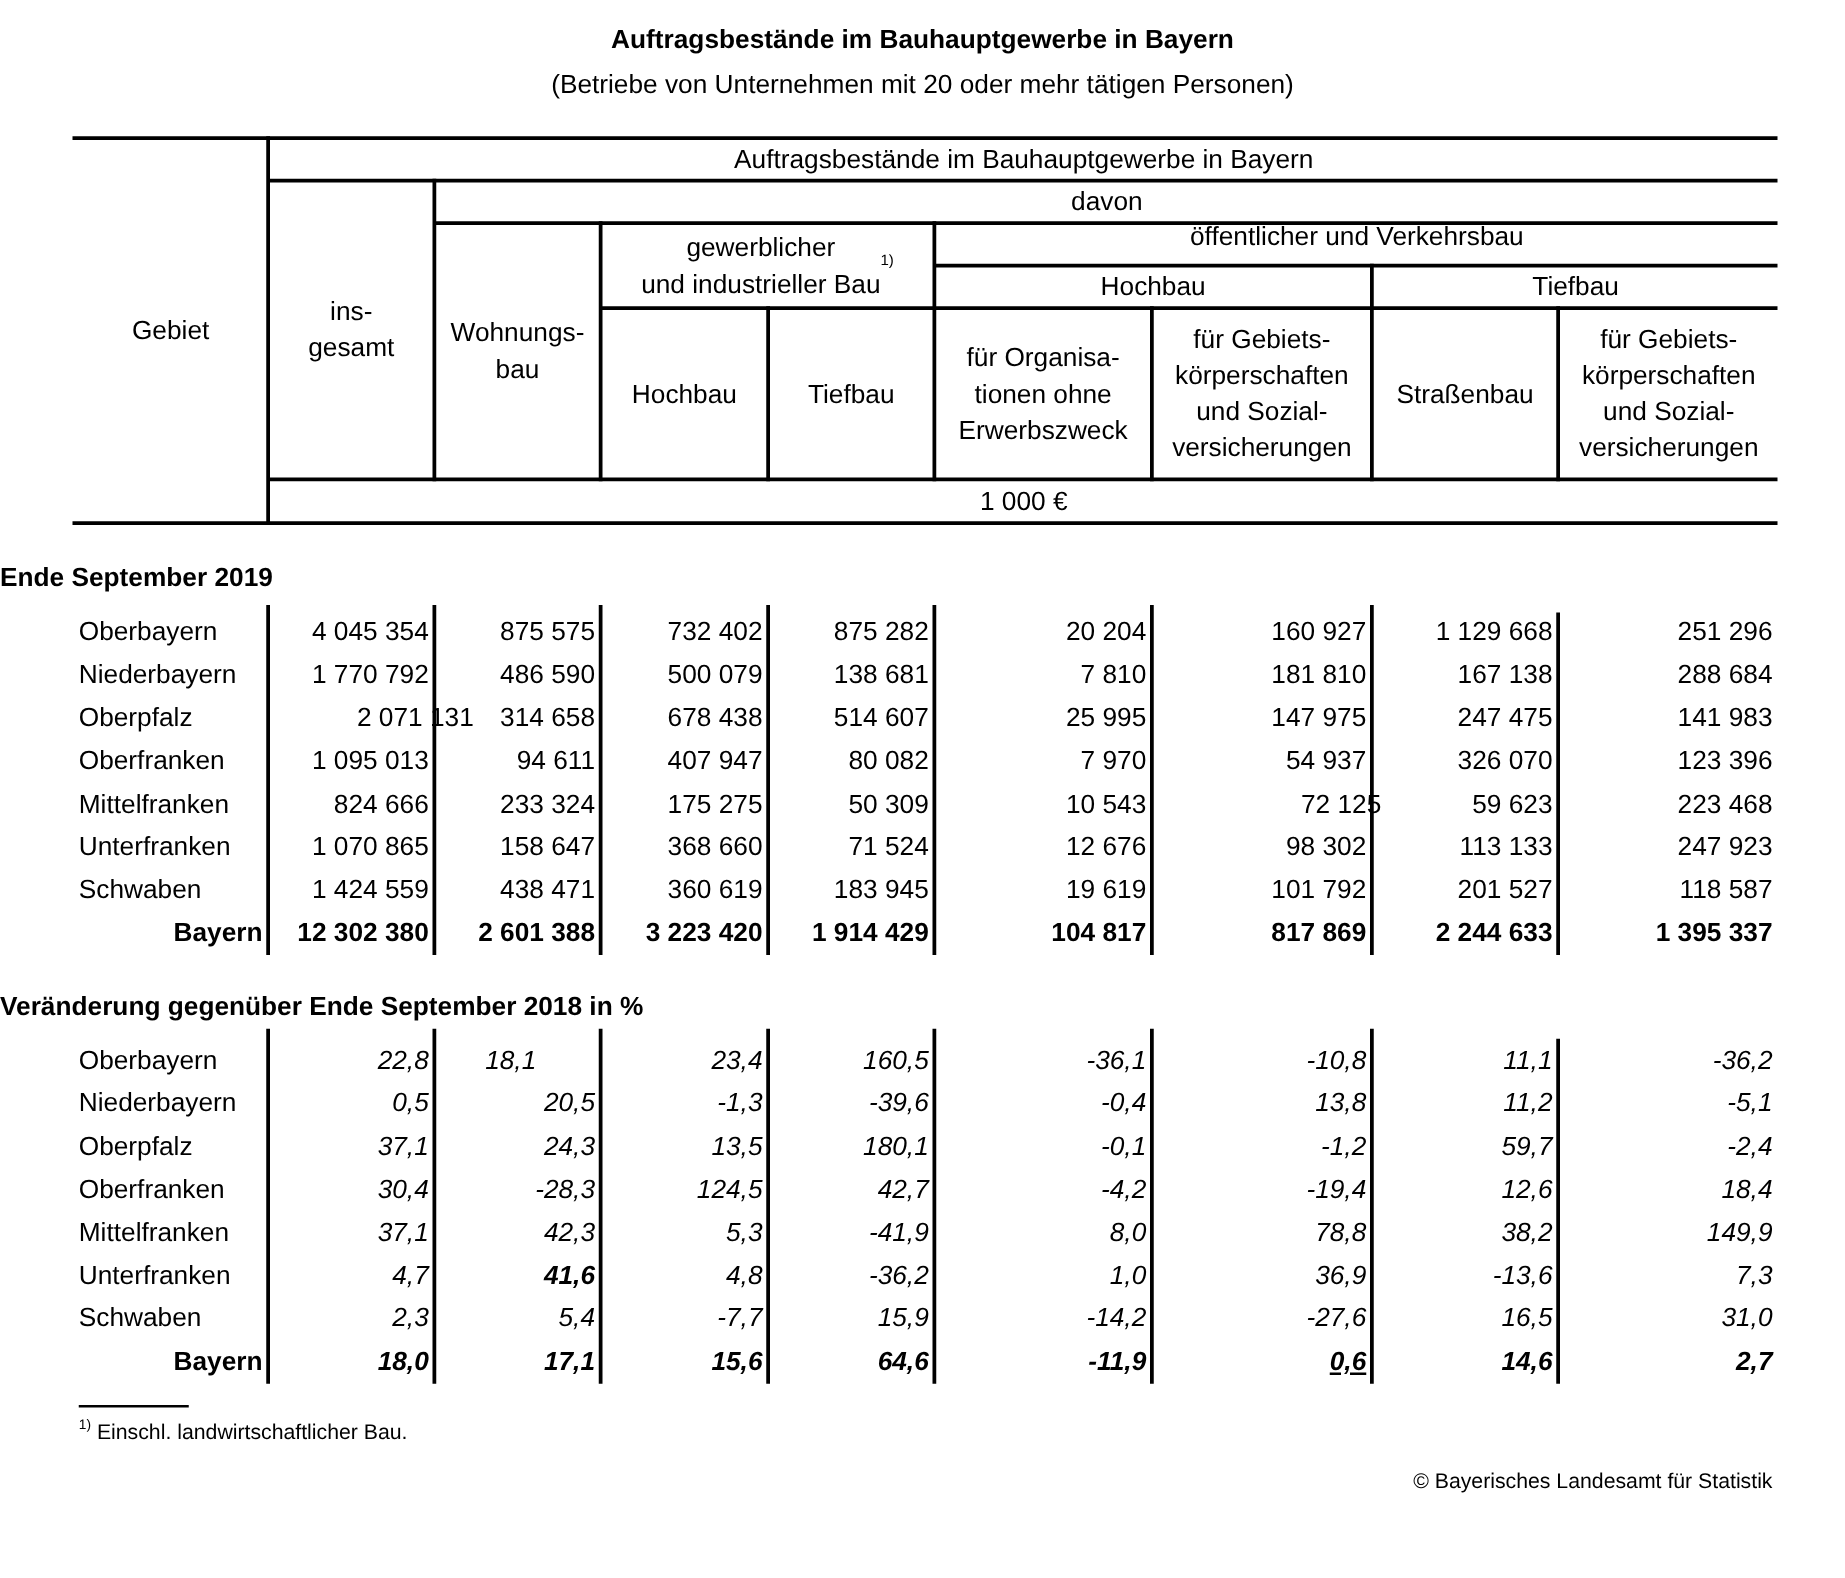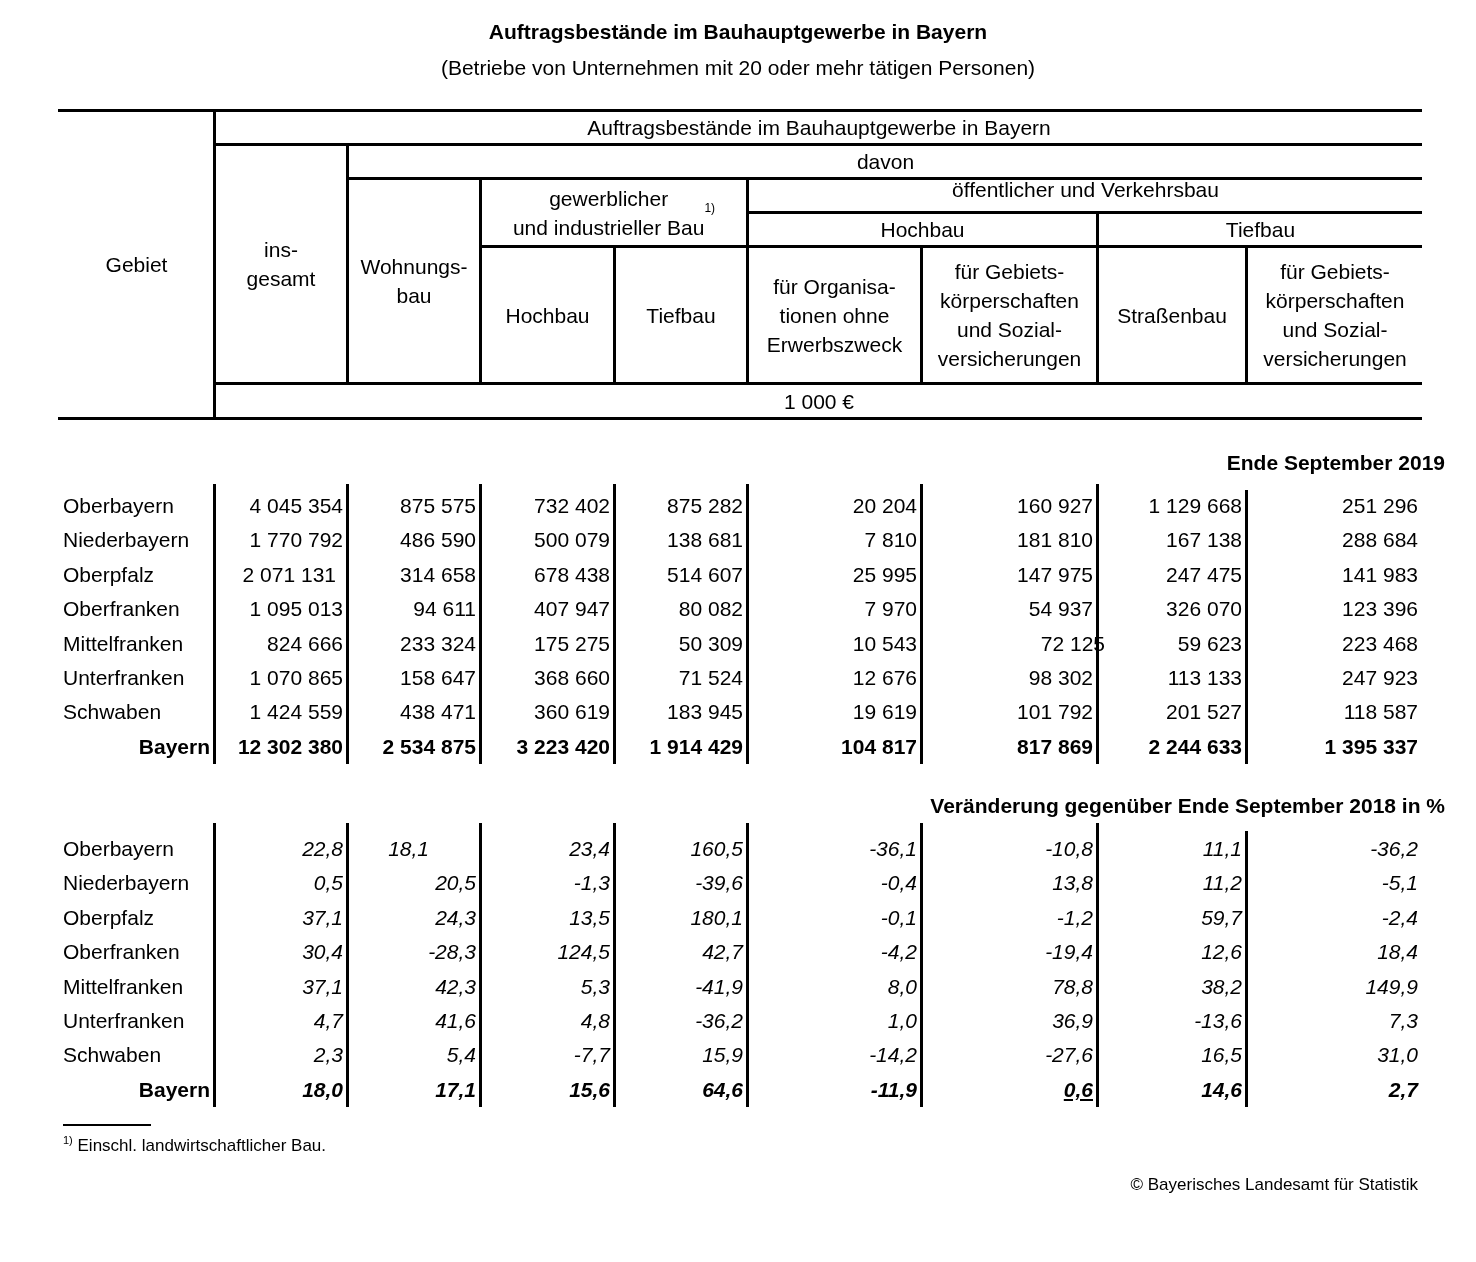--- a/index.html
+++ b/index.html
@@ -4,21 +4,21 @@
 <style>
   html, body { margin:0; padding:0; background:#ffffff; }
   body { width:1476px; height:1262px; position:relative; font-family:"Liberation Sans", sans-serif; color:#000; overflow:hidden; }
   .abs { position:absolute; }
   .title { left:0; width:1476px; top:20px; text-align:center; font-weight:bold; font-size:21px; }
   .subtitle { left:0; width:1476px; top:56px; text-align:center; font-size:21px; }
   .hl { position:absolute; background:#000; height:3px; }
   .vl { position:absolute; background:#000; width:3px; }
   .hcell { position:absolute; display:flex; align-items:center; justify-content:center; text-align:center; font-size:21px; line-height:29px; }
   .sup { font-size:12px; vertical-align:top; position:relative; top:-4px; }
-  .section { position:absolute; left:0; width:1445px; text-align:right; font-weight:bold; font-size:21px; }
+  .section { position:absolute; left:0; width:1445px; text-align:left; font-weight:bold; font-size:21px; }
   .row { position:absolute; left:0; width:1476px; height:34px; font-size:21px; }
   .row .lbl { position:absolute; left:63px; top:0; line-height:34px; }
   .row .lbl.total { left:0; width:210px; text-align:right; font-weight:bold; }
   .row .val { position:absolute; top:0; line-height:34px; text-align:right; }
   .row.total .val { font-weight:bold; }
   .pct .val { font-style:italic; }
   .footnote { left:63px; top:1136px; font-size:17px; }
   .footnote .fsup { font-size:11px; vertical-align:top; position:relative; top:-2px; }
   .copyright { right:58px; top:1175px; font-size:17px; }
 </style>
@@ -108,21 +108,21 @@
         <span class="val" style="right: 1000px;">486 590</span>
         <span class="val" style="right: 866px;">500 079</span>
         <span class="val" style="right: 733px;">138 681</span>
         <span class="val" style="right: 559px;">7 810</span>
         <span class="val" style="right: 383px;">181 810</span>
         <span class="val" style="right: 234px;">167 138</span>
         <span class="val" style="right: 58px;">288 684</span>
       </div>
       <div class="row" style="top: 557.8px;">
         <span class="lbl">Oberpfalz</span>
-        <span class="val" style="right: 1140px;">2 071 131</span>
+        <span class="val" style="right: 1097px;">2 071 131</span>
         <span class="val" style="right: 1000px;">314 658</span>
         <span class="val" style="right: 866px;">678 438</span>
         <span class="val" style="right: 733px;">514 607</span>
         <span class="val" style="right: 559px;">25 995</span>
         <span class="val" style="right: 383px;">147 975</span>
         <span class="val" style="right: 234px;">247 475</span>
         <span class="val" style="right: 58px;">141 983</span>
       </div>
       <div class="row" style="top: 592.2px;">
         <span class="lbl">Oberfranken</span>
@@ -164,21 +164,21 @@
         <span class="val" style="right: 866px;">360 619</span>
         <span class="val" style="right: 733px;">183 945</span>
         <span class="val" style="right: 559px;">19 619</span>
         <span class="val" style="right: 383px;">101 792</span>
         <span class="val" style="right: 234px;">201 527</span>
         <span class="val" style="right: 58px;">118 587</span>
       </div>
       <div class="row total" style="top: 729.8px;">
         <span class="lbl total">Bayern</span>
         <span class="val" style="right: 1133px;">12 302 380</span>
-        <span class="val" style="right: 1000px;">2 534 875</span>
+        <span class="val" style="right: 1000px;">2 601 388</span>
         <span class="val" style="right: 866px;">3 223 420</span>
         <span class="val" style="right: 733px;">1 914 429</span>
         <span class="val" style="right: 559px;">104 817</span>
         <span class="val" style="right: 383px;">817 869</span>
         <span class="val" style="right: 234px;">2 244 633</span>
         <span class="val" style="right: 58px;">1 395 337</span>
       </div>
     </div>
 </div>
 
@@ -245,21 +245,21 @@
         <span class="val" style="right: 866px;">5,3</span>
         <span class="val" style="right: 733px;">-41,9</span>
         <span class="val" style="right: 559px;">8,0</span>
         <span class="val" style="right: 383px;">78,8</span>
         <span class="val" style="right: 234px;">38,2</span>
         <span class="val" style="right: 58px;">149,9</span>
       </div>
       <div class="row pct" style="top: 1004px;">
         <span class="lbl">Unterfranken</span>
         <span class="val" style="right: 1133px;">4,7</span>
-        <span class="val" style="right: 1000px;">41,6</span>
+        <span class="val" style="right: 1000px; font-weight: bold;">41,6</span>
         <span class="val" style="right: 866px;">4,8</span>
         <span class="val" style="right: 733px;">-36,2</span>
         <span class="val" style="right: 559px;">1,0</span>
         <span class="val" style="right: 383px;">36,9</span>
         <span class="val" style="right: 234px;">-13,6</span>
         <span class="val" style="right: 58px;">7,3</span>
       </div>
       <div class="row pct" style="top: 1038.4px;">
         <span class="lbl">Schwaben</span>
         <span class="val" style="right: 1133px;">2,3</span>

